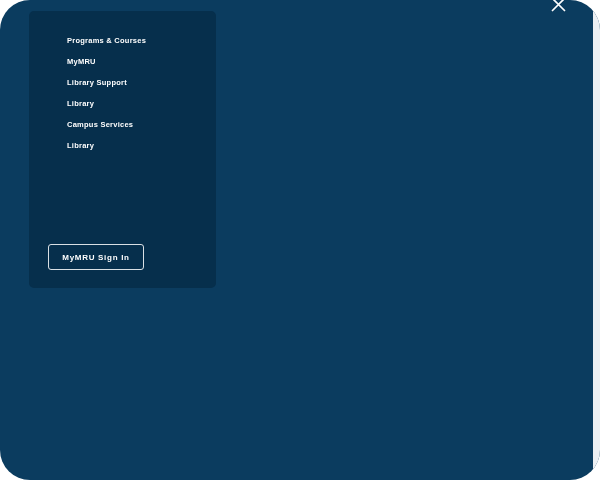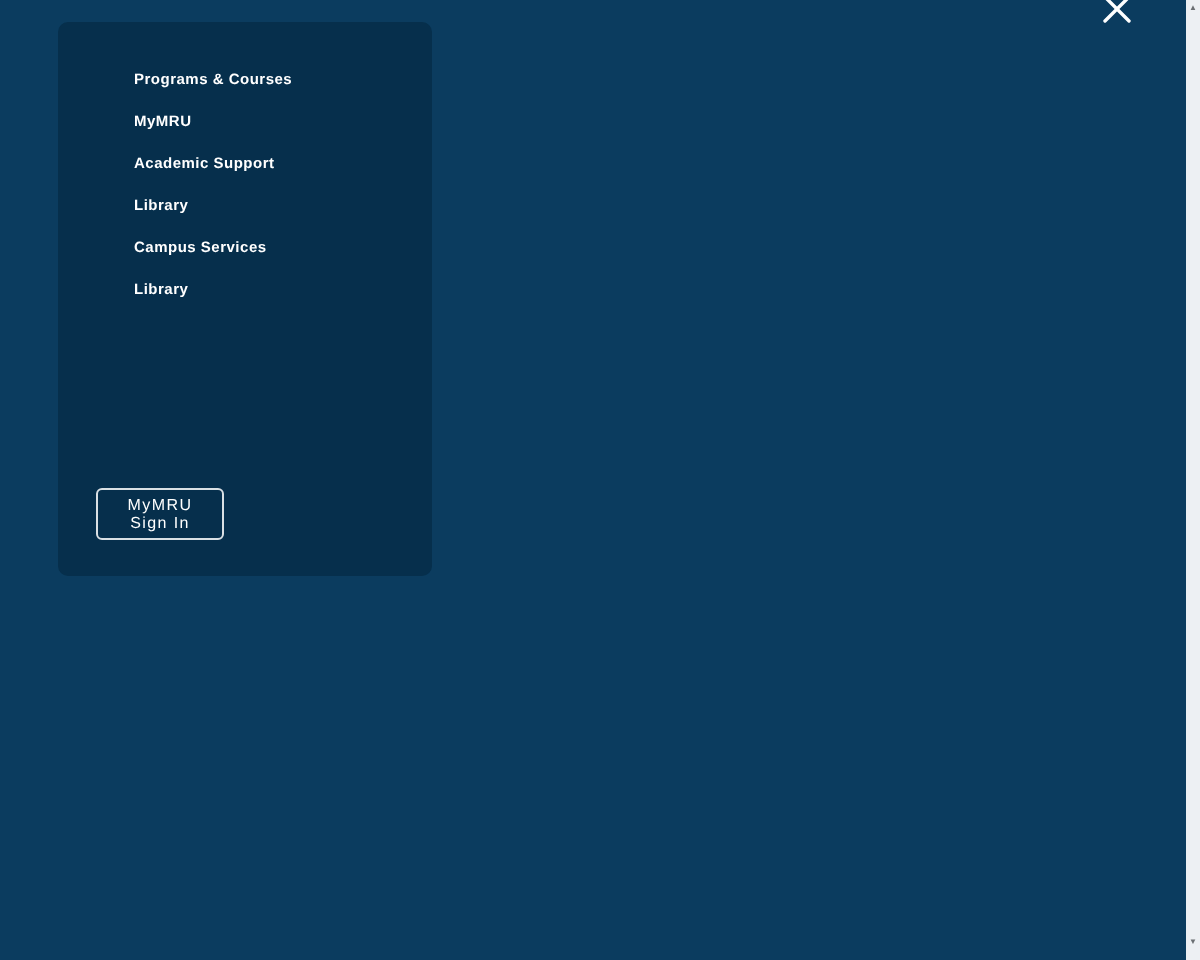--- a/index.html
+++ b/index.html
@@ -3,20 +3,21 @@
 <meta charset="utf-8">
 <style>
   html, body { margin: 0; padding: 0; }
   #screen {
     position: relative;
     width: 600px;
     height: 480px;
     background: var(--page-bg, #0b3c5f);
     overflow: hidden;
     font-family: "Liberation Sans", sans-serif;
+    border-radius: 30px;
   }
   
   .close-btn {
     position: absolute;
     left: 550px;
     top: -4px;
     width: 17px;
     height: 17px;
     background: transparent;
     border: none;
@@ -49,29 +50,29 @@
     text-decoration: none;
     font-size: 7.5px;
     font-weight: 600;
     letter-spacing: 0.25px;
     cursor: pointer;
   }
   .signin-btn {
     position: absolute;
     left: 19px;
     top: 233px;
-    width: 64px;
+    width: 96px;
     height: 26px;
     background: transparent;
     border: 1px solid rgba(255,255,255,0.85);
     border-radius: 3px;
     color: var(--text-color, #ffffff);
     font-family: "Liberation Sans", sans-serif;
     font-size: 8px;
-    font-weight: 400;
+    font-weight: 700;
     letter-spacing: 0.7px;
     cursor: pointer;
   }
   
   .scrollbar {
     position: absolute;
     right: 0;
     top: 0;
     width: 7px;
     height: 480px;
@@ -101,21 +102,21 @@
       <svg width="17" height="17" viewBox="0 0 17 17">
         <path d="M2.5 2.5 L14.5 14.5 M14.5 2.5 L2.5 14.5" stroke="#ffffff" stroke-width="1.7" stroke-linecap="round" fill="none"></path>
       </svg>
     </span>
   </button>
 
   <nav class="panel">
     <ul class="menu-list">
       <li><a class="menu-link">Programs &amp; Courses</a></li>
       <li><a class="menu-link">MyMRU</a></li>
-      <li><a class="menu-link">Academic Support</a></li>
+      <li><a class="menu-link">Library Support</a></li>
       <li><a class="menu-link">Library</a></li>
       <li><a class="menu-link">Campus Services</a></li>
       <li><a class="menu-link">Library</a></li>
     </ul>
     <button class="signin-btn">MyMRU Sign In</button>
   </nav>
 
   <div class="scrollbar">
     <div class="scroll-arrow up">▲</div>
     <div class="scroll-arrow down">▼</div>

